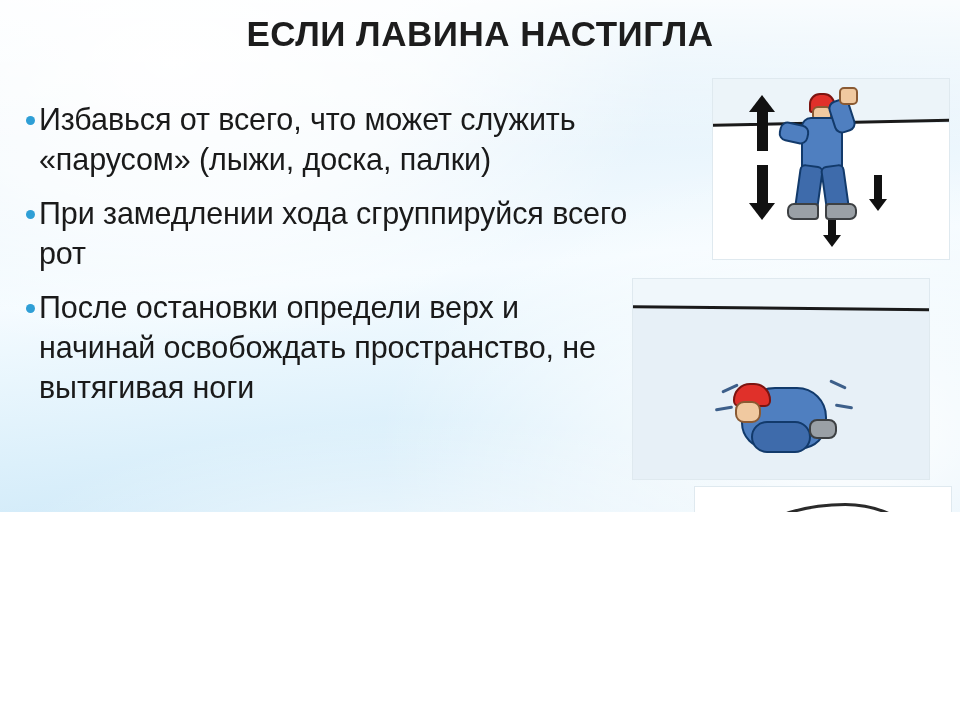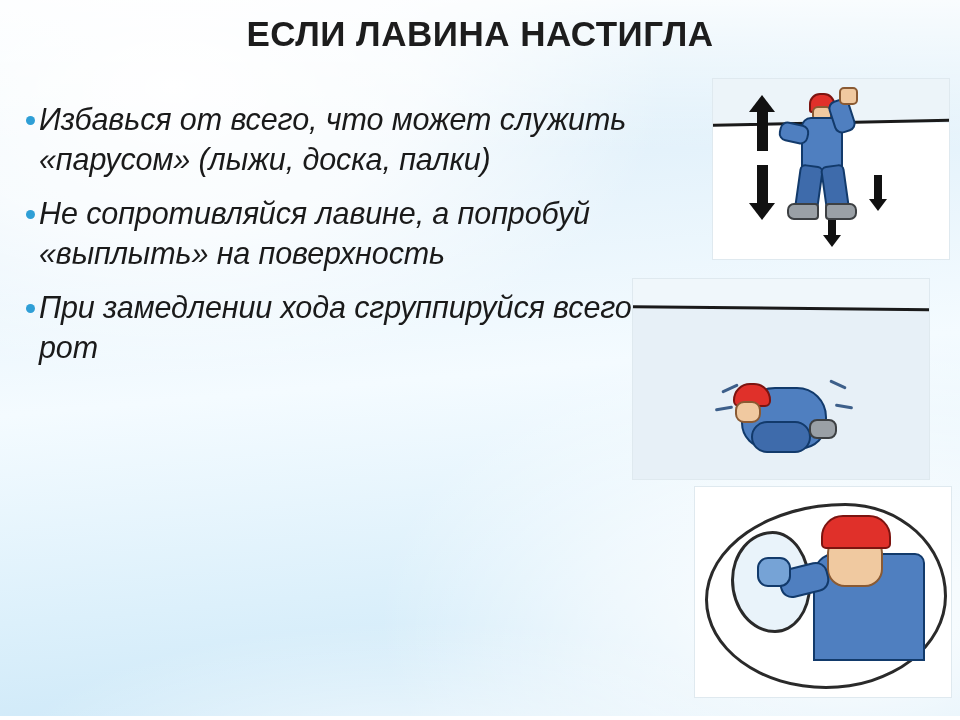--- a/index.html
+++ b/index.html
@@ -8,21 +8,21 @@
   }
   body {
     width: 960px;
     height: 720px;
     font-family: "Liberation Sans", sans-serif;
     overflow: hidden;
   }
   .slide {
     position: relative;
     width: 960px;
-    height: 716px;
+    height: 512px;
     box-sizing: border-box;
     background:
       radial-gradient(ellipse 700px 420px at 18% 12%, #ffffff 0%, rgba(255,255,255,0.75) 35%, rgba(255,255,255,0) 70%),
       radial-gradient(ellipse 620px 380px at 88% 86%, #ffffff 0%, rgba(255,255,255,0.55) 40%, rgba(255,255,255,0) 75%),
       linear-gradient(175deg, #cfe9f7 0%, #e4f2fb 26%, #f4fbff 52%, #dcf0fb 78%, #c9e6f7 100%);
     overflow: hidden;
   }
   .slide::before {
     content: "";
     position: absolute;
@@ -57,21 +57,20 @@
     position: absolute;
     top: 100px;
     left: 26px;
     width: 610px;
     z-index: 5;
   }
   .bullet {
     display: flex;
     align-items: flex-start;
     margin-bottom: 14px;
-    font-style: italic;
   }
   .bullet-dot {
     flex: 0 0 auto;
     width: 9px;
     height: 9px;
     border-radius: 50%;
     background: #2f9fd6;
     margin-top: 16px;
     margin-right: 4px;
   }
@@ -153,30 +152,30 @@
 
   <div class="title">ЕСЛИ ЛАВИНА НАСТИГЛА</div>
 
   <div class="bullets">
 
     <div class="bullet">
       <span class="bullet-dot"></span>
       <span class="bullet-text">Избавься от всего, что может служить «парусом» (лыжи, доска, палки)</span>
     </div>
 
-    <div class="bullet">
-      <span class="bullet-dot"></span>
-      <span class="bullet-text">Не сопротивляйся лавине, а попробуй «выплыть» на поверхность</span>
-    </div>
 
     <div class="bullet">
       <span class="bullet-dot"></span>
       <span class="bullet-text">При замедлении хода сгруппируйся всего рот</span>
     </div>
 
+    <div class="bullet">
+      <span class="bullet-dot"></span>
+      <span class="bullet-text">После остановки определи верх и начинай освобождать пространство, не вытягивая ноги</span>
+    </div>
 
   </div>
 
   <div class="figure fig-1">
     <div class="fig-sky"></div>
     <div class="snow-fill f1-snow"></div>
     <div class="snow-line f1-line"></div>
 
     <div class="arrow-shaft" style="left:44px; top:32px; height:40px;"></div>
     <div class="arrow-head ah-up" style="position:absolute; left:36px; top:16px;"></div>

